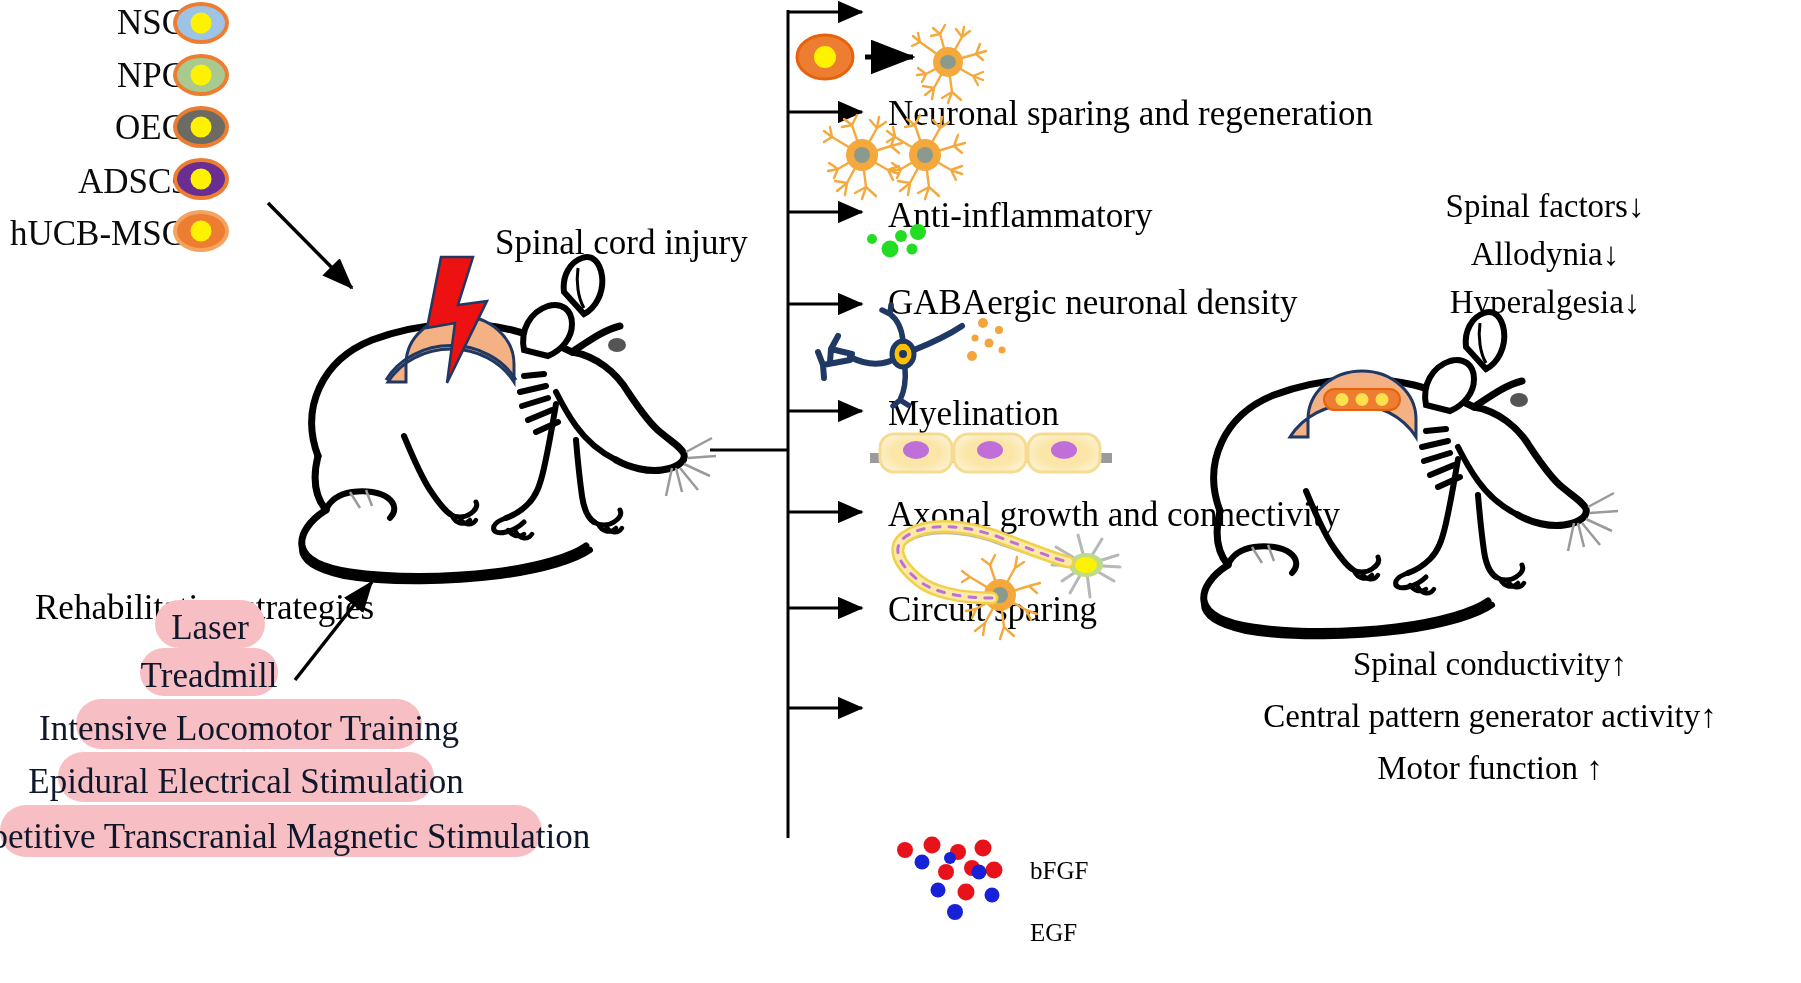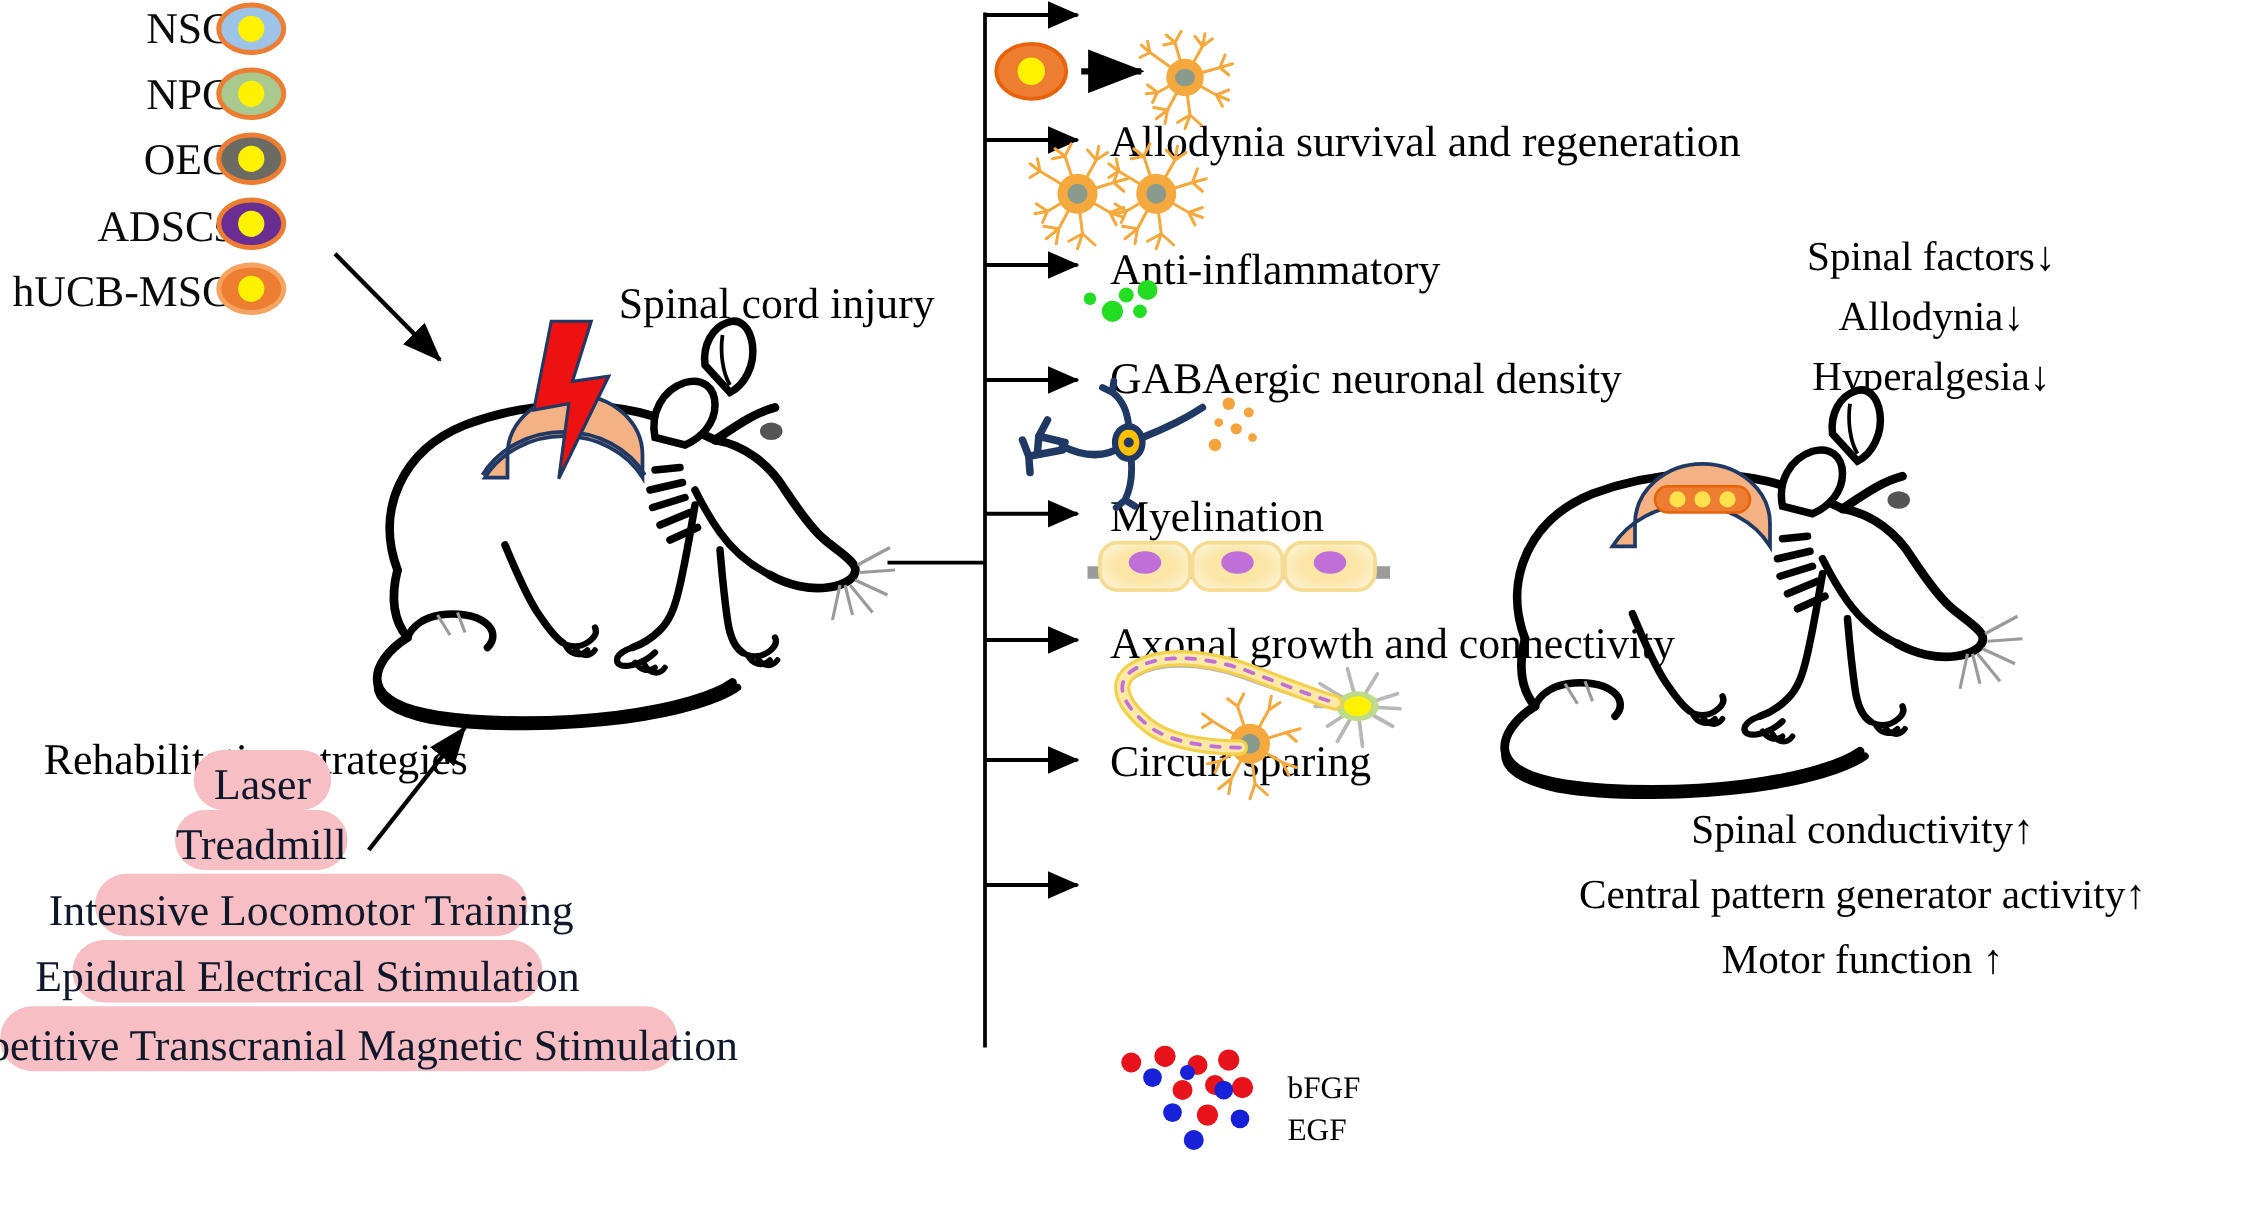--- a/index.html
+++ b/index.html
@@ -139,29 +139,29 @@
   <div class="pill" style="left:76px; top:699px; width:346px; height:50px;">
     <span>Intensive Locomotor Training</span>
   </div>
   <div class="pill" style="left:58px; top:752px; width:376px; height:50px;">
     <span>Epidural Electrical Stimulation</span>
   </div>
   <div class="pill" style="left:0px; top:805px; width:542px; height:52px;">
     <span>Repetitive Transcranial Magnetic Stimulation</span>
   </div>
 
-  <div class="outcome-label" style="left:888px; top:96px;">Allodynia survival and regeneration</div>
+  <div class="outcome-label" style="left:888px; top:96px;">Neuronal sparing and regeneration</div>
   <div class="outcome-label" style="left:888px; top:198px;">Anti-inflammatory</div>
   <div class="outcome-label" style="left:888px; top:285px;">GABAergic neuronal density</div>
   <div class="outcome-label" style="left:888px; top:396px;">Myelination</div>
   <div class="outcome-label" style="left:888px; top:497px;">Axonal growth and connectivity</div>
   <div class="outcome-label" style="left:888px; top:592px;">Circuit sparing</div>
 
   <div class="gf-label" style="left:1030px; top:858px;">bFGF</div>
-  <div class="gf-label" style="left:1030px; top:892px;">EGF</div>
+  <div class="gf-label" style="left:1030px; top:920px;">EGF</div>
 
   <div class="result-line" style="left:1395px; top:190px; width:300px;">Spinal factors↓</div>
   <div class="result-line" style="left:1395px; top:238px; width:300px;">Allodynia↓</div>
   <div class="result-line" style="left:1395px; top:286px; width:300px;">Hyperalgesia↓</div>
 
   <div class="result-line" style="left:1300px; top:648px; width:380px;">Spinal conductivity↑</div>
   <div class="result-line" style="left:1190px; top:700px; width:600px;">Central pattern generator activity↑</div>
   <div class="result-line" style="left:1300px; top:752px; width:380px;">Motor function ↑</div>
 
   <svg class="svg-layer" viewBox="0 0 1801 983">

